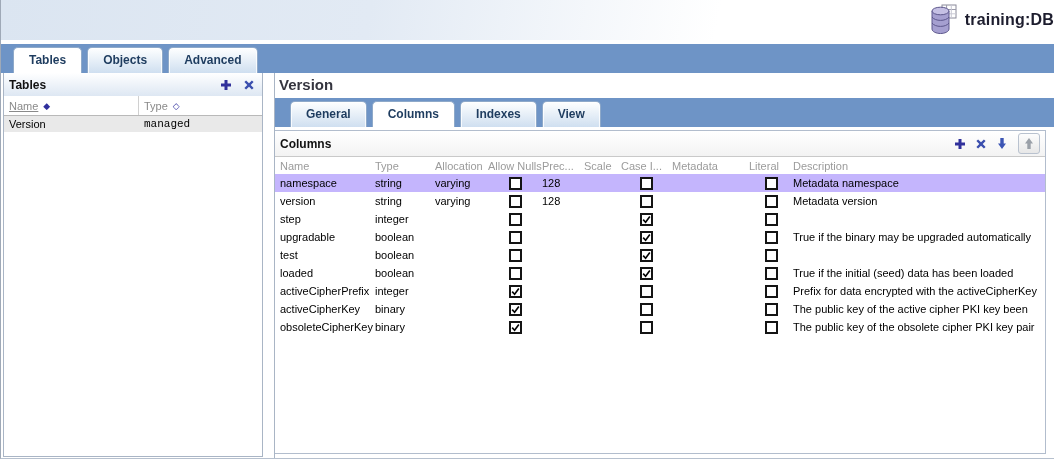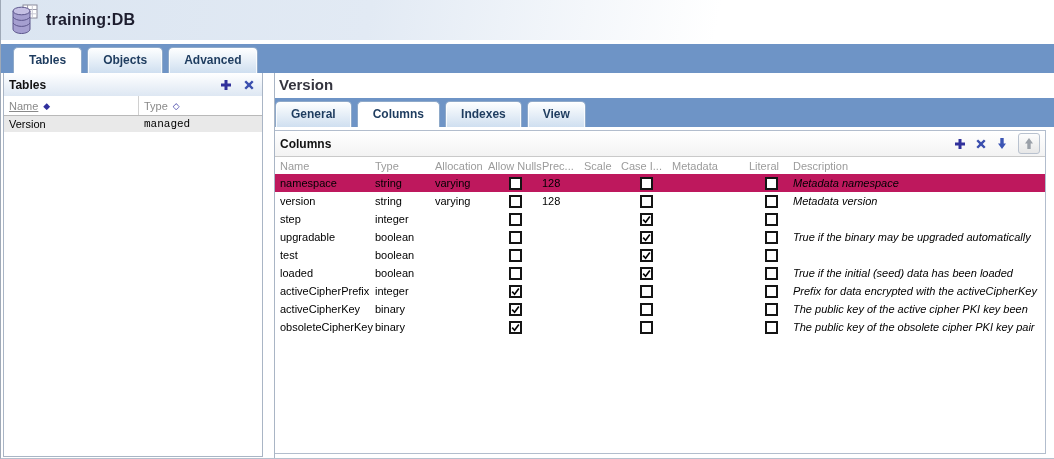--- a/index.html
+++ b/index.html
@@ -3,21 +3,21 @@
 <meta charset="utf-8">
 <style>
   html,body{margin:0;padding:0;background:#fff;}
   body{font-family:"Liberation Sans", sans-serif; -webkit-font-smoothing:antialiased;}
   .window{position:relative;width:1054px;height:459px;background:#fff;overflow:hidden;
           border-left:1px solid #9fa9b7;border-bottom:1px solid #b6c0ce;box-sizing:border-box;}
 
   
   .titlebar{position:absolute;left:0;top:0;width:100%;height:40px;
             background:linear-gradient(100deg,#dbe5f1 0%,#e2eaf4 35%,#ffffff 68%);
-            display:flex;align-items:center;}
+            display:flex;align-items:center;justify-content:flex-end;}
   .db-icon{width:30px;height:32px;margin-left:9px;position:relative;flex:0 0 auto;}
   .win-title{font-size:16px;font-weight:bold;color:#1d1d2e;margin:0 0 0 6px;letter-spacing:.2px;}
 
   
   .tabband{position:absolute;left:0;width:100%;height:29px;background:#6e94c6;
            display:flex;align-items:flex-end;box-sizing:border-box;}
   .band1{top:44px;padding-left:12px;}
   .tab{height:22px;line-height:22px;padding:1px 15px 2px 15px;margin-right:5px;
        font-size:12px;font-weight:bold;color:#1e3c5f;
        border:1px solid #8ea9c9;border-bottom:none;border-radius:5px 5px 0 0;
@@ -41,41 +41,41 @@
   .lt-name u{text-decoration:underline;}
   .diamond{color:#2f2f9d;font-size:9px;}
   .lt-row{height:16px;line-height:16px;font-size:11px;display:flex;cursor:default;}
   .lt-row.selected{background:#e9e9e9;}
   .lt-cell-name{width:135px;padding-left:5px;box-sizing:border-box;}
   .lt-cell-type{padding-left:5px;font-family:Liberation Mono, monospace;}
 
   .detail{position:absolute;left:273px;top:73px;right:0;bottom:0;
           border-left:1px solid #a9b5c5;box-sizing:border-box;background:#fff;}
   .detail-title{margin:3px 0 0 4px;font-size:15px;font-weight:bold;color:#35353f;}
-  .band2{top:25px;position:absolute;left:0;right:0;}
+  .band2{top:25px;position:absolute;left:0;right:0;padding-left:15px;}
 
   .columns-panel{position:absolute;left:0;right:8px;top:57px;bottom:4px;
                  border:1px solid #b2bdcd;border-left:none;box-sizing:border-box;background:#fff;}
   .cp-toolbar{height:25px;display:flex;align-items:center;padding:0 5px 0 5px;
               border-bottom:1px solid #c9c9c9;background:linear-gradient(#ffffff,#f3f3f3);}
   .cp-title{flex:1;font-size:12px;font-weight:bold;color:#111;}
   .cp-icons{display:flex;align-items:center;gap:9px;}
   .boxed-btn{border:1px solid #b9c2cf;border-radius:3px;background:linear-gradient(#fdfdfd,#e7e7e7);
              padding:3px 4px;margin-left:1px;}
 
   .cgrid{display:grid;grid-template-columns:95px 60px 53px 54px 42px 37px 51px 77px 44px 1fr;
          padding-left:5px;align-items:center;font-size:11px;}
   .cg-header{height:17px;color:#9b9b9b;}
   .crow{height:18px;color:#000;}
-  .crow.selected{background:#be185d;}
+  .crow.selected{background:#c4b5fd;}
   .ccell{white-space:nowrap;overflow:hidden;}
   .cbcell{display:flex;justify-content:center;}
   .cb{width:9px;height:9px;border:2px solid #141414;background:#fff;display:flex;
       align-items:center;justify-content:center;cursor:pointer;}
-  .desc{color:#000;font-style:italic;}
+  .desc{color:#000;}
 </style>
 </head>
 <body>
 
 <div class="window">
 
   <header class="titlebar">
     <span class="db-icon">
       <svg width="30" height="32" viewBox="0 0 30 32">
         <g>

